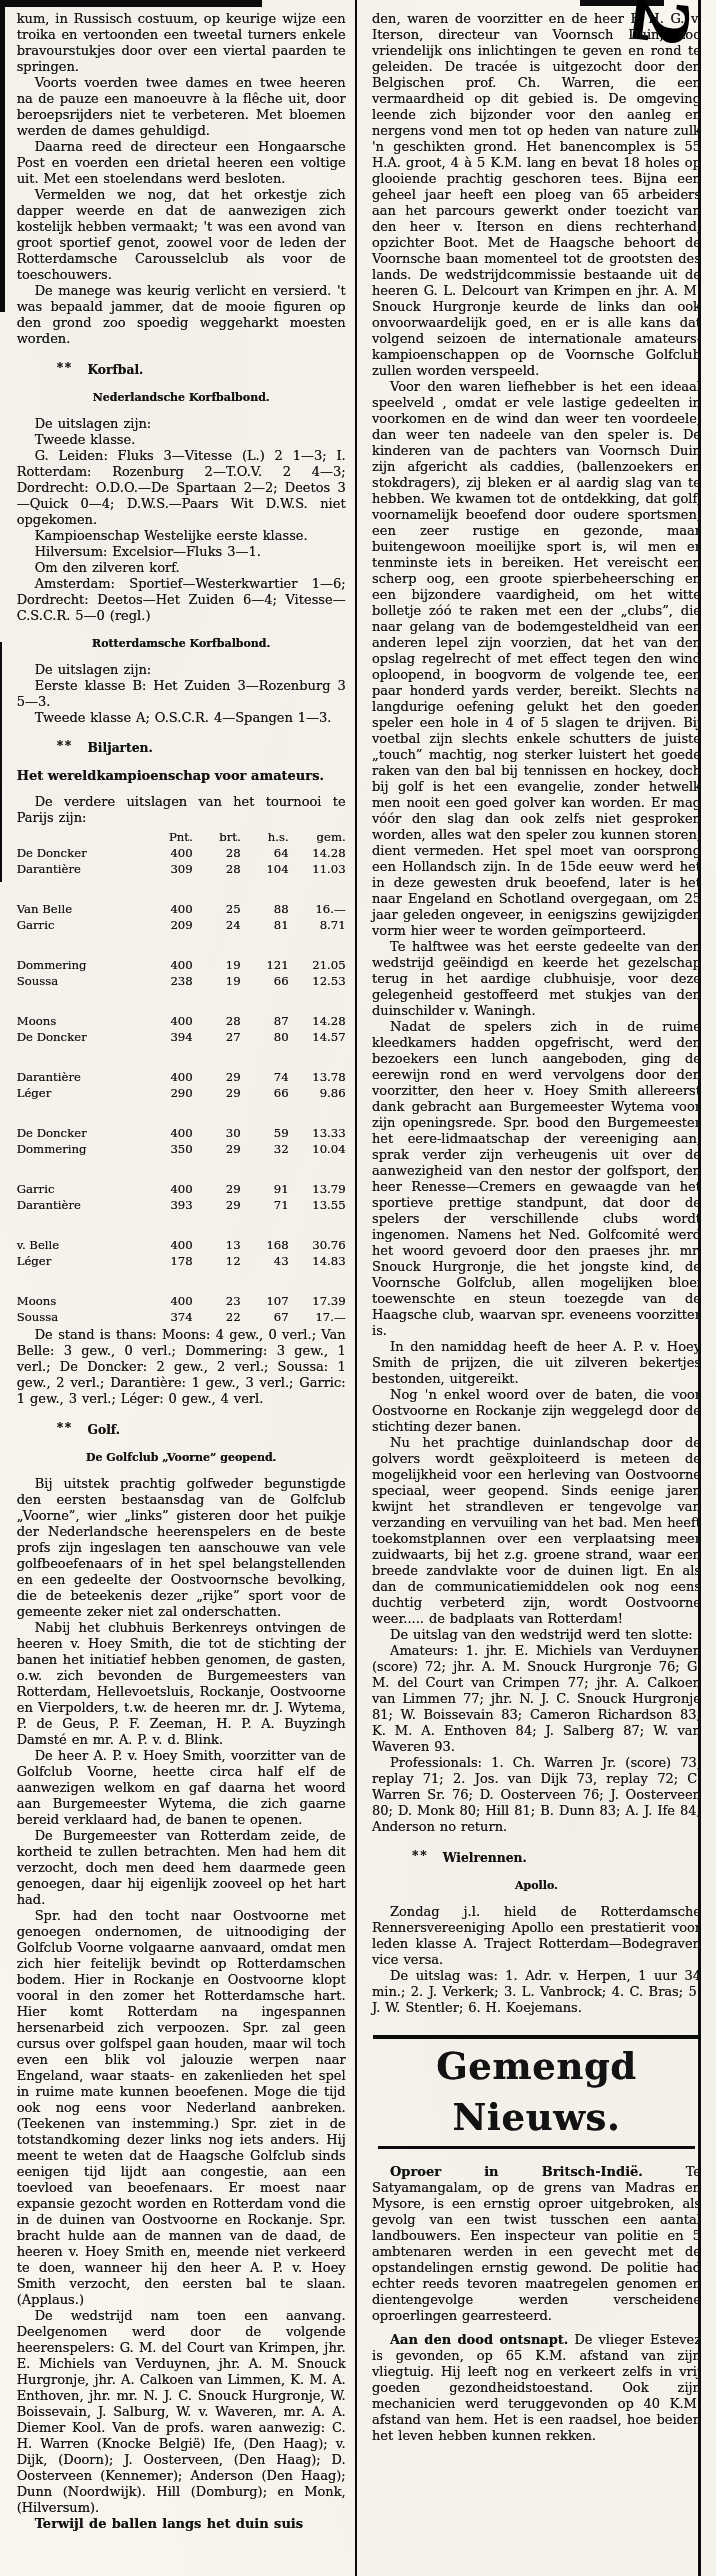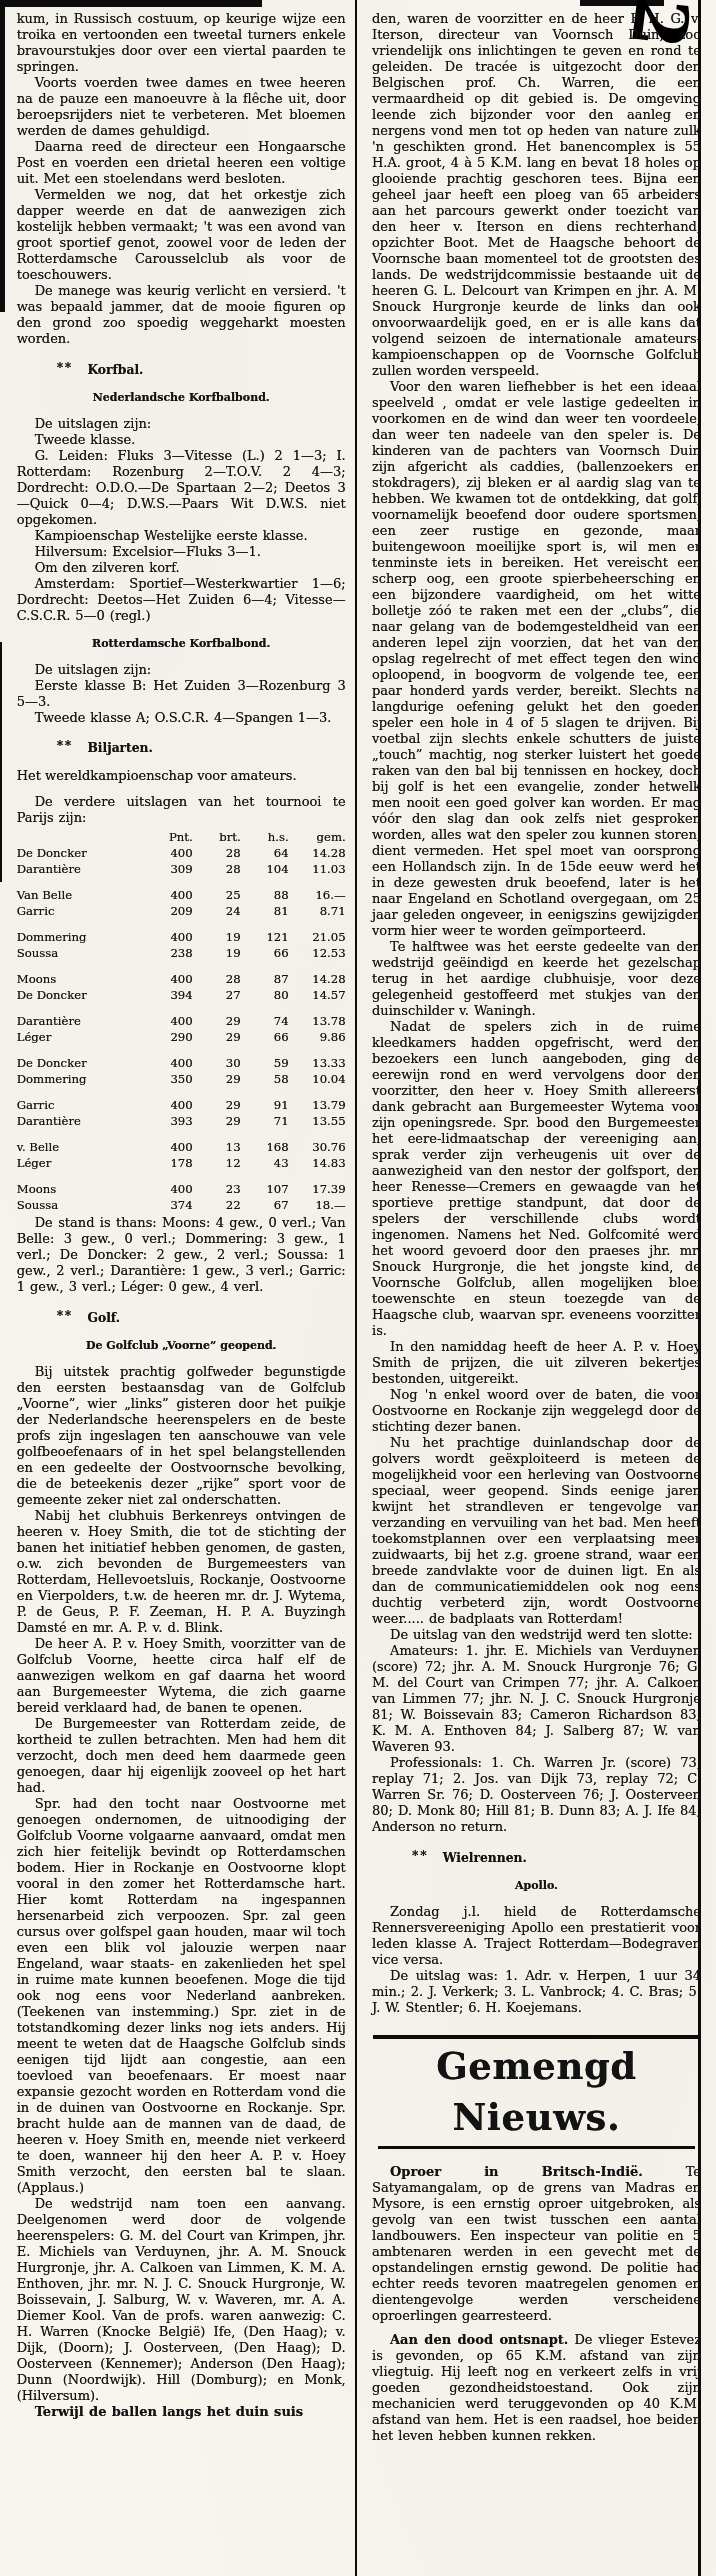--- a/index.html
+++ b/index.html
@@ -38,28 +38,28 @@
     font-weight:bold;letter-spacing:1.7px;margin-right:14.5px;
     position:relative;top:-1.7px;
   }
   .section-head .stitle{font-weight:bold;text-align:right;}
   h3.centerhead{
     font-size:11px;line-height:16.7px;font-weight:bold;
     text-align:center;margin:12.3px 0 9px 0;
     text-shadow:0 0 0.3px rgba(10,10,10,0.7);
   }
   h3.lefthead{
-    font-size:13px;line-height:16.7px;font-weight:normal;
+    font-size:13px;line-height:16.7px;font-weight:bold;
     text-align:left;margin:12.3px 0 9px 0;
     text-shadow:0 0 0.3px rgba(10,10,10,0.7);
   }
   .btable{font-size:11.7px;line-height:16px;margin:3.3px 0 2.2px 0;
     text-shadow:0 0 0.3px rgba(10,10,10,0.65);}
   .brow{display:flex;}
-  .brow.gap{margin-top:10px;}
+  .brow.gap{margin-top:24px;}
   .bname{width:128px;}
   .bnum{width:48px;text-align:right;}
   .bnum.last{width:57px;}
   .bhead .bnum{font-weight:normal;}
   .gn-block{margin-top:19px;}
   .gn-rule-top{height:4.5px;background:#0b0b0b;margin:0 1.1px 2.2px 1.1px;}
   .gn-rule-bottom{height:2.8px;background:#0b0b0b;margin:3.3px 5.6px 0 5.6px;}
   .gn-title{
     font-size:37px;line-height:51px;font-weight:bold;
     text-align:center;margin:0;letter-spacing:0.6px;
@@ -204,21 +204,21 @@
           <span class="bname">De Doncker</span>
           <span class="bnum">400</span>
           <span class="bnum">30</span>
           <span class="bnum">59</span>
           <span class="bnum last">13.33</span>
         </div>
       <div class="brow">
           <span class="bname">Dommering</span>
           <span class="bnum">350</span>
           <span class="bnum">29</span>
-          <span class="bnum">58</span>
+          <span class="bnum">32</span>
           <span class="bnum last">10.04</span>
         </div>
       <div class="brow gap">
           <span class="bname">Garric</span>
           <span class="bnum">400</span>
           <span class="bnum">29</span>
           <span class="bnum">91</span>
           <span class="bnum last">13.79</span>
         </div>
       <div class="brow">
@@ -247,21 +247,21 @@
           <span class="bnum">400</span>
           <span class="bnum">23</span>
           <span class="bnum">107</span>
           <span class="bnum last">17.39</span>
         </div>
       <div class="brow">
           <span class="bname">Soussa</span>
           <span class="bnum">374</span>
           <span class="bnum">22</span>
           <span class="bnum">67</span>
-          <span class="bnum last">18.—</span>
+          <span class="bnum last">17.—</span>
         </div>
     </div>
 
     <p class="body mt">De stand is thans: Moons: 4 gew., 0 verl.; Van Belle: 3 gew., 0 verl.; Dommering: 3 gew., 1 verl.; De Doncker: 2 gew., 2 verl.; Soussa: 1 gew., 2 verl.; Darantière: 1 gew., 3 verl.; Garric: 1 gew., 3 verl.; Léger: 0 gew., 4 verl.</p>
 
     <div class="section-head">
       <span class="marker">**</span><span class="stitle">Golf.</span>
     </div>
 
     <h3 class="centerhead">De Golfclub „Voorne” geopend.</h3>

